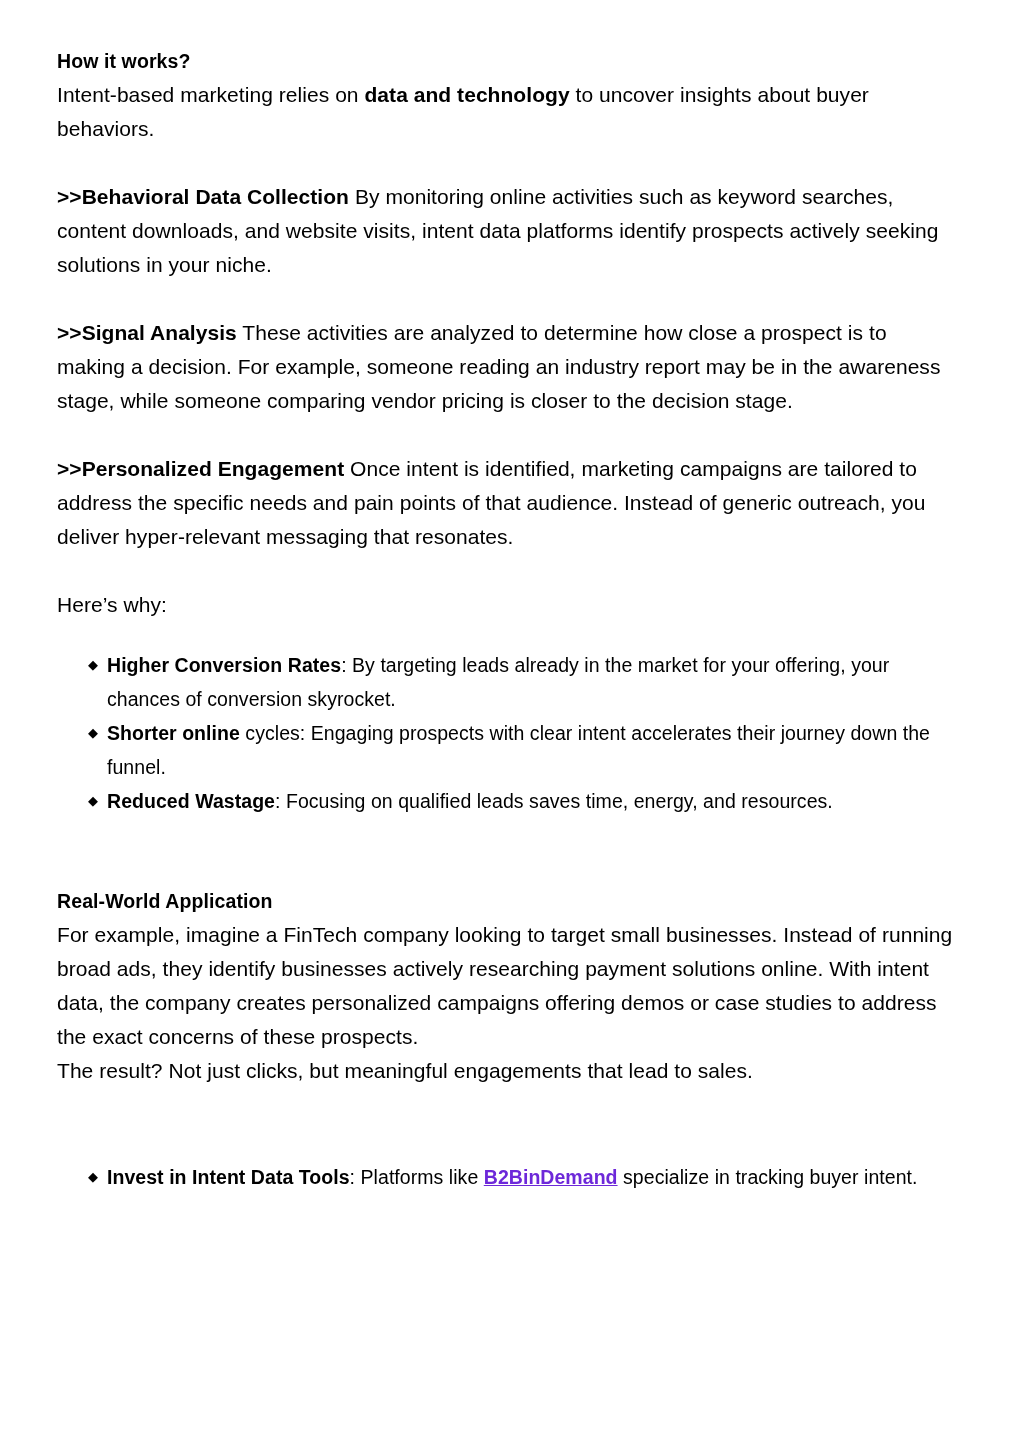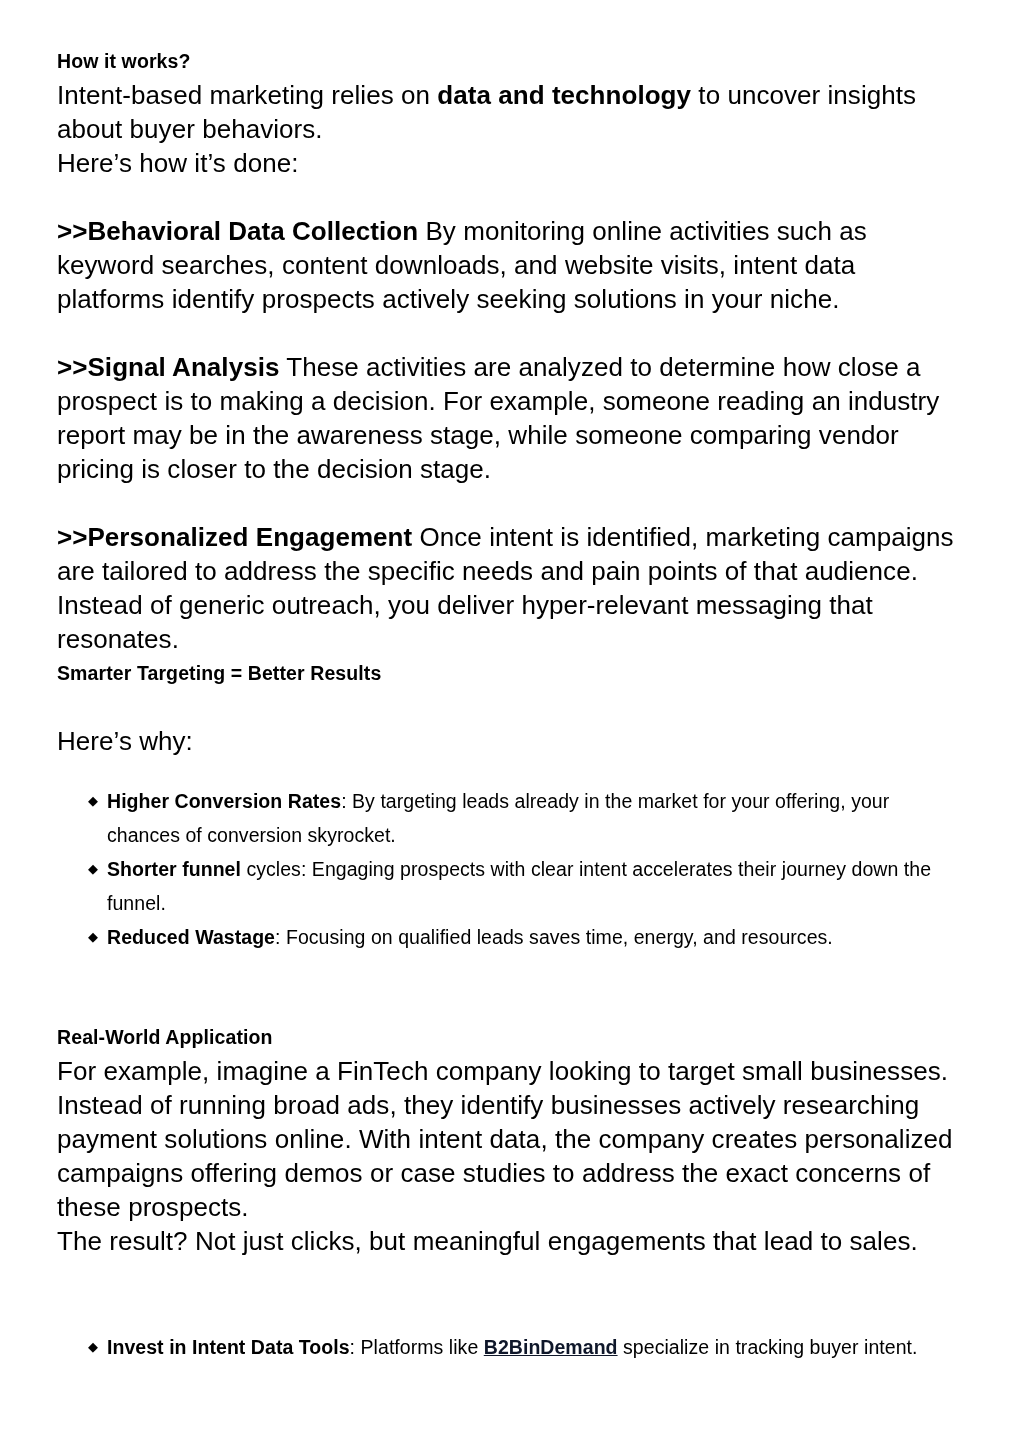--- a/index.html
+++ b/index.html
@@ -26,21 +26,21 @@
     width: 902px;
   }
   .h {
     font-size: 19.5px;
     font-weight: bold;
     line-height: 34px;
     margin: 0;
     letter-spacing: 0.1px;
   }
   .p {
-    font-size: 26px;
+    font-size: 21px;
     font-weight: normal;
     line-height: 34px;
     margin: 0;
     letter-spacing: 0.05px;
   }
   .p b, .li b {
     font-weight: bold;
   }
   .gap-md { height: 34px; }
   .gap-lg { height: 46px; }
@@ -62,64 +62,62 @@
   }
   ul.bullets li.li > .bullet-mark {
     position: absolute;
     left: 31px;
     top: 0;
     line-height: 34px;
     font-size: 13px;
     color: #000;
   }
   a.link {
-    color: #0f172a;
+    color: #6d28d9;
     font-weight: bold;
     text-decoration: underline;
   }
 </style>
 </head>
 <body>
 
 <div class="page">
   <div class="doc">
 
     <h2 class="h">How it works?</h2>
 
     <p class="p"><span>Intent-based marketing relies on </span><b>data and technology</b><span> to uncover insights about buyer behaviors.</span></p>
 
-    <p class="p">Here’s how it’s done:</p>
 
     <div class="gap-md"></div>
 
     <p class="p"><b>&gt;&gt;Behavioral Data Collection</b><span> By monitoring online activities such as keyword searches, content downloads, and website visits, intent data platforms identify prospects actively seeking solutions in your niche.</span></p>
 
     <div class="gap-md"></div>
 
     <p class="p"><b>&gt;&gt;Signal Analysis</b><span> These activities are analyzed to determine how close a prospect is to making a decision. For example, someone reading an industry report may be in the awareness stage, while someone comparing vendor pricing is closer to the decision stage.</span></p>
 
     <div class="gap-md"></div>
 
     <p class="p"><b>&gt;&gt;Personalized Engagement</b><span> Once intent is identified, marketing campaigns are tailored to address the specific needs and pain points of that audience. Instead of generic outreach, you deliver hyper-relevant messaging that resonates.</span></p>
 
-    <h2 class="h">Smarter Targeting = Better Results</h2>
 
 
     <div class="gap-md"></div>
 
     <p class="p">Here’s why:</p>
 
     <div class="gap-list"></div>
 
     <ul class="bullets">
       <li class="li">
         <span class="bullet-mark">◆</span><b>Higher Conversion Rates</b><span>: By targeting leads already in the market for your offering, your chances of conversion skyrocket.</span>
       </li>
       <li class="li">
-        <span class="bullet-mark">◆</span><b>Shorter funnel</b><span> cycles: Engaging prospects with clear intent accelerates their journey down the funnel.</span>
+        <span class="bullet-mark">◆</span><b>Shorter online</b><span> cycles: Engaging prospects with clear intent accelerates their journey down the funnel.</span>
       </li>
       <li class="li">
         <span class="bullet-mark">◆</span><b>Reduced Wastage</b><span>: Focusing on qualified leads saves time, energy, and resources.</span>
       </li>
     </ul>
 
     <div class="gap-xl"></div>
 
     <h2 class="h">Real-World Application</h2>
 

